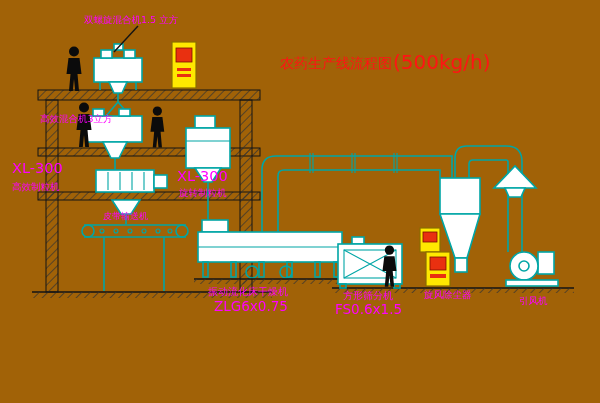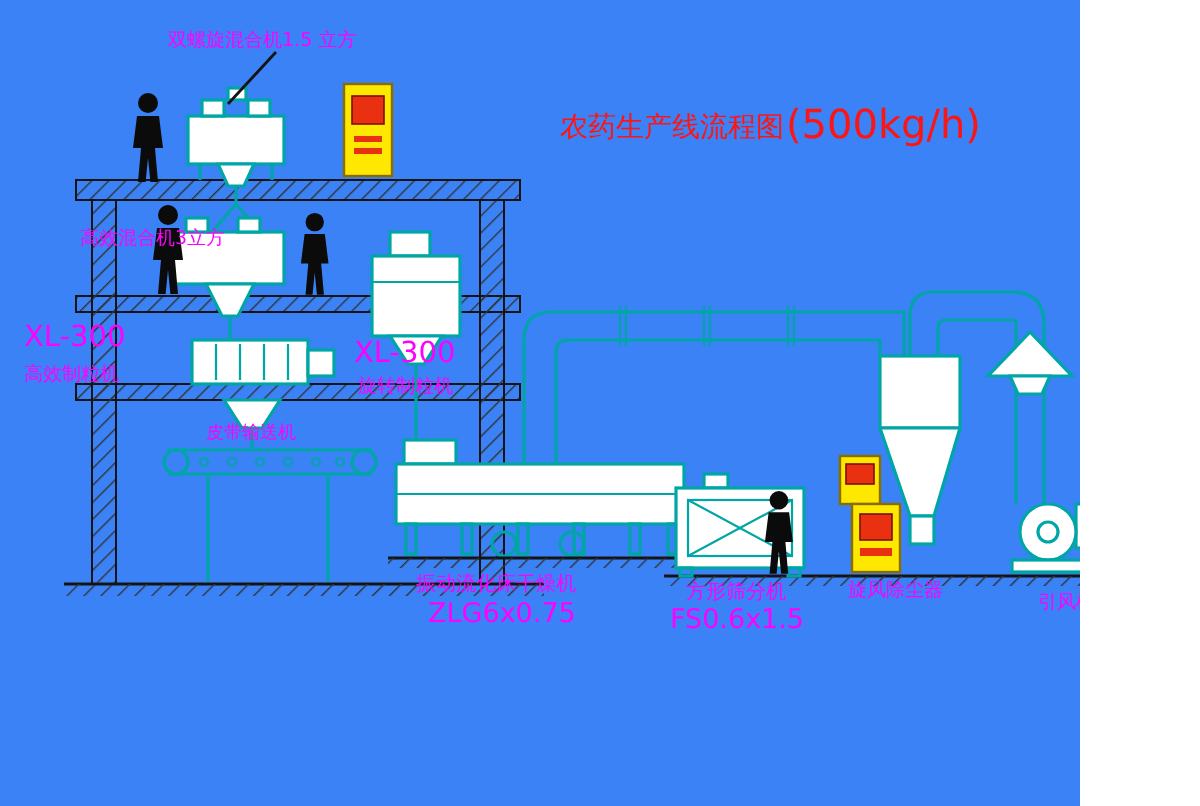--- a/index.html
+++ b/index.html
@@ -1,16 +1,16 @@
 <!DOCTYPE html>
 <html><head>
 <meta charset="utf-8">
 <style>
   html,body{margin:0;padding:0;background:#fff;}
-  #stage{position:relative;width:540px;height:403px;background:#3b82f6;overflow:hidden;
+  #stage{position:relative;width:600px;height:403px;background:#a16207;overflow:hidden;
          font-family:"DejaVu Sans",sans-serif;}
   svg text{font-family:"DejaVu Sans",sans-serif;}
   .lbl{fill:#ff00ff;}
   .ttl{fill:#ff1414;}
   .eq{stroke:#00a6a6;stroke-width:1.6;fill:#ffffff;}
   .eqn{stroke:#00a6a6;stroke-width:1.6;fill:none;}
   .eqt{stroke:#00a6a6;stroke-width:1.1;fill:none;}
   .blk{stroke:#141414;stroke-width:1.4;fill:none;}
   .hatchfill{fill:url(#hatch);stroke:#141414;stroke-width:1;}
   .person{fill:#0b0b0b;}

